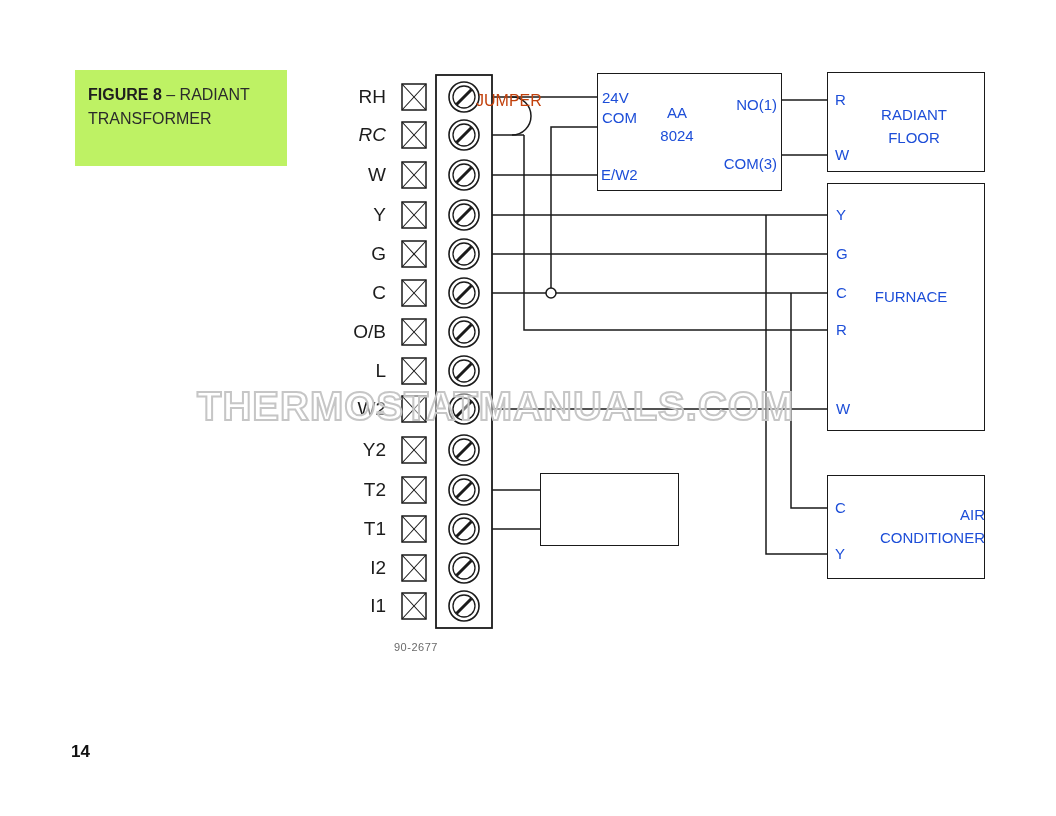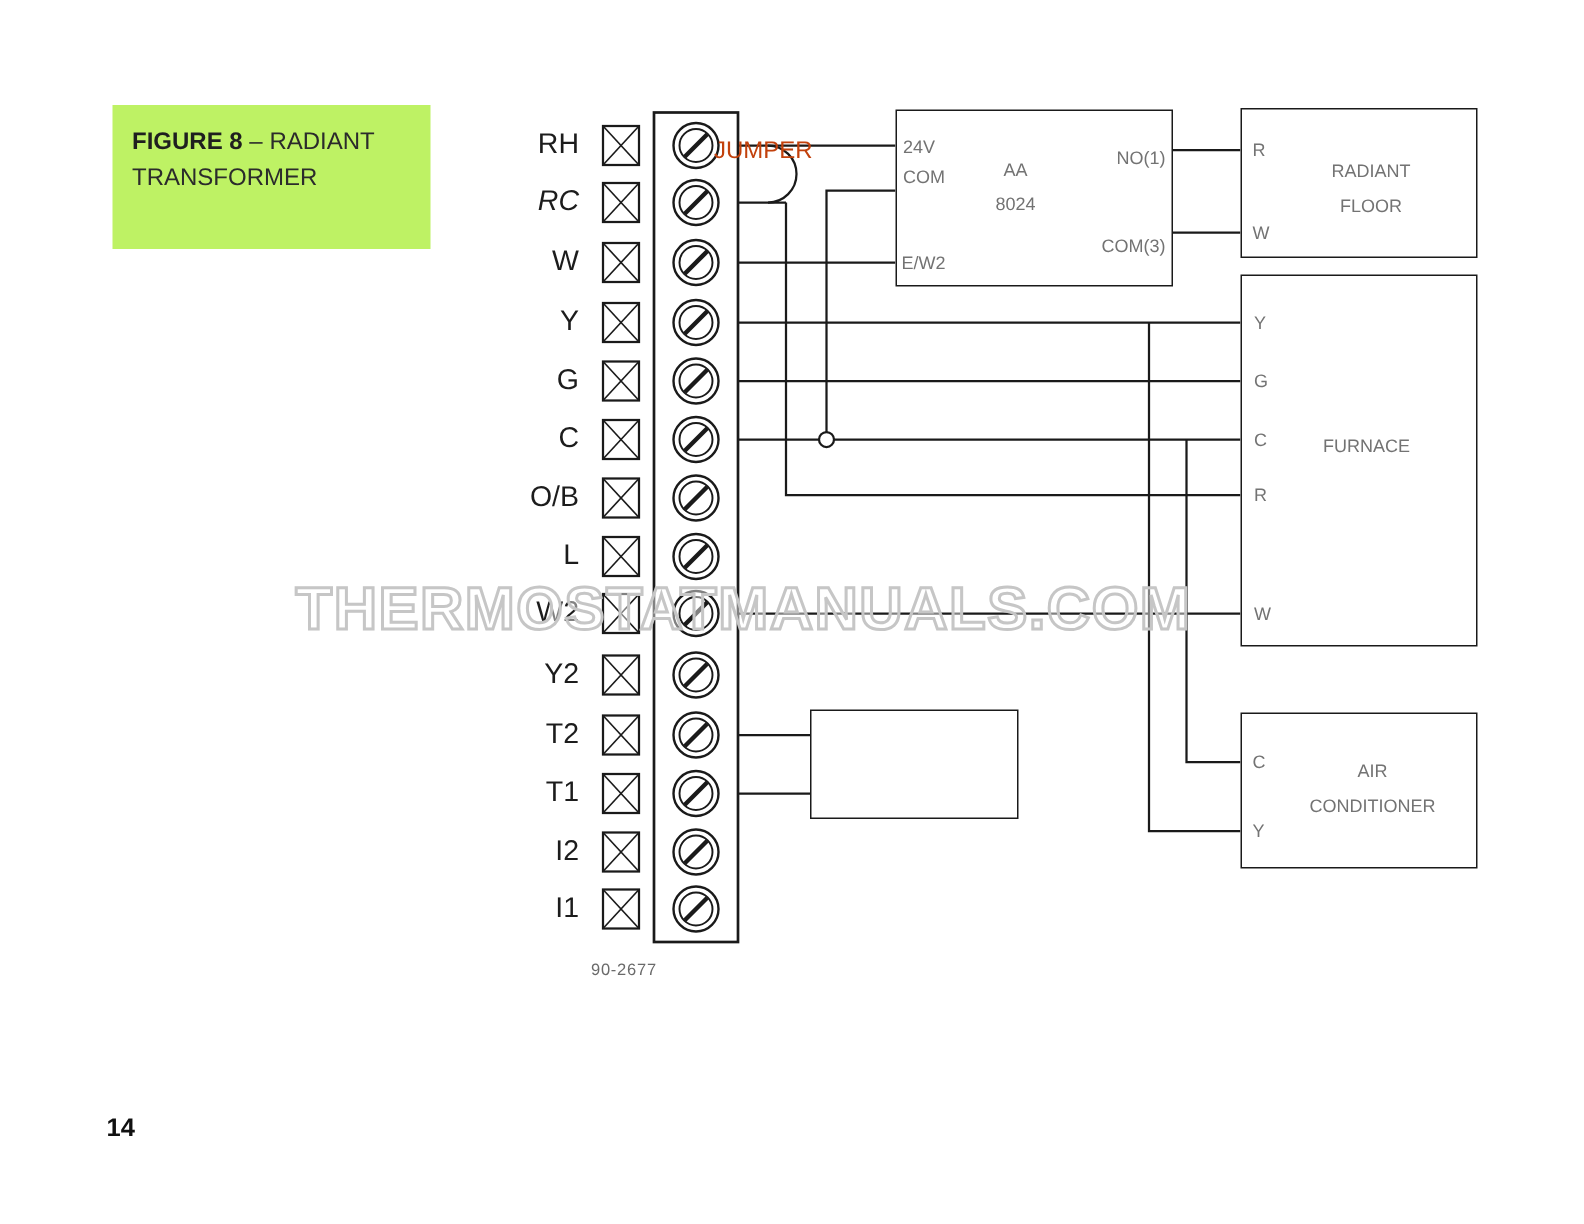--- a/index.html
+++ b/index.html
@@ -5,21 +5,21 @@
   html,body{margin:0;padding:0;background:#fff;}
   body{font-family:"Liberation Sans","DejaVu Sans",sans-serif;color:#1c1c1c;}
   #page{position:relative;width:1056px;height:816px;background:#ffffff;overflow:hidden;}
   svg.layer{position:absolute;left:0;top:0;z-index:1;}
   #caption{position:absolute;left:75px;top:70px;width:212px;height:96px;background:#bef264;
     box-sizing:border-box;padding:13px 0 0 13px;font-size:16px;line-height:24px;color:#2b2b2b;z-index:2;}
   #caption b{font-weight:700;color:#1f1f1f;}
   .terminal-label{position:absolute;left:290px;width:96px;height:24px;line-height:24px;
     text-align:right;font-size:19px;color:#1c1c1c;z-index:3;}
   .box{position:absolute;border:1.6px solid #1a1a1a;background:#fff;box-sizing:border-box;z-index:2;}
-  .t{position:absolute;font-size:12px;line-height:20px;color:#737373;z-index:3;}
+  .t{position:absolute;font-size:15px;line-height:20px;color:#1d4ed8;z-index:3;}
   .center{text-align:center;}
   #jumper-label{position:absolute;left:476px;top:65px;font-size:16px;color:#c2410c;z-index:3;margin-top:27px;}
   #watermark{position:absolute;left:197px;top:384px;width:680px;font-size:40px;font-weight:700;
     letter-spacing:1px;white-space:nowrap;z-index:6;color:#cfcfcf;
     -webkit-text-fill-color:rgba(255,255,255,0.45);-webkit-text-stroke:2px #c6c6c6;}
   #diagram-number{position:absolute;left:394px;top:641px;font-size:11px;color:#6a6a6a;letter-spacing:.5px;z-index:3;text-align:center;}
   #page-number{position:absolute;left:71px;top:742px;font-size:17px;font-weight:700;color:#111;z-index:3;}
 </style>
 </head>
 <body>
@@ -236,21 +236,21 @@
   <span class="t" style="left:836px;top:205px;">Y</span>
   <span class="t" style="left:836px;top:244px;">G</span>
   <span class="t" style="left:836px;top:283px;">C</span>
   <span class="t" style="left:836px;top:320px;">R</span>
   <span class="t" style="left:836px;top:399px;">W</span>
   <div class="t center" style="left:846px;top:287px;width:130px;">FURNACE</div>
 
   <div class="box" style="left:827px;top:475px;width:158px;height:104px;"></div>
   <span class="t" style="left:835px;top:498px;">C</span>
   <span class="t" style="left:835px;top:544px;">Y</span>
-  <div class="t center" style="left:845px;top:503px;width:140px;line-height:23px;">
+  <div class="t center" style="left:845px;top:503px;width:140px;line-height:23px;text-align:right;">
     <div>AIR</div>
     <div>CONDITIONER</div>
   </div>
 
   <div class="box" style="left:540px;top:473px;width:139px;height:73px;"></div>
 
   <div id="watermark">THERMOSTATMANUALS.COM</div>
 
   <div id="diagram-number">90-2677</div>
 

